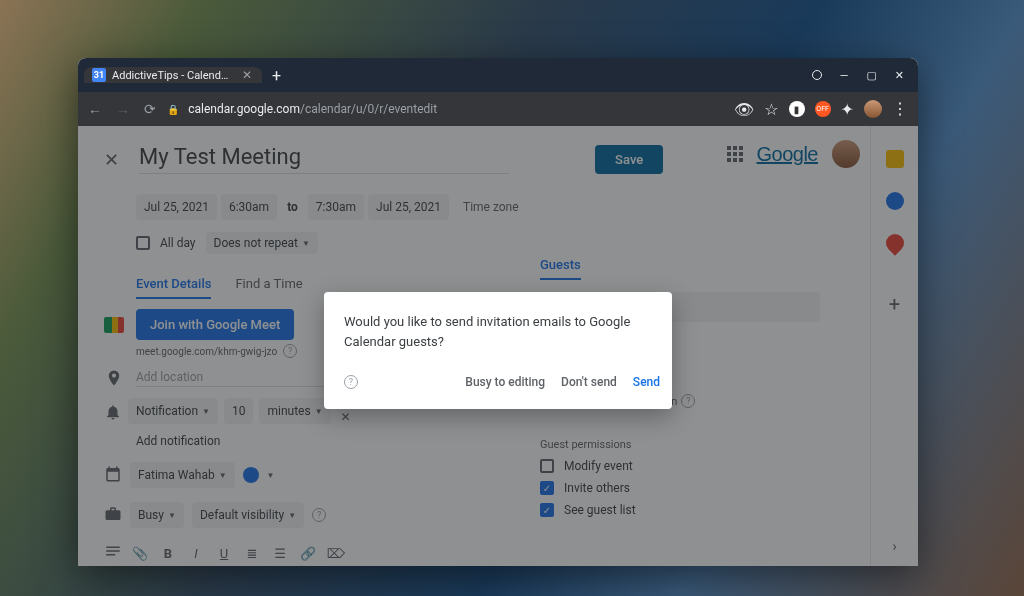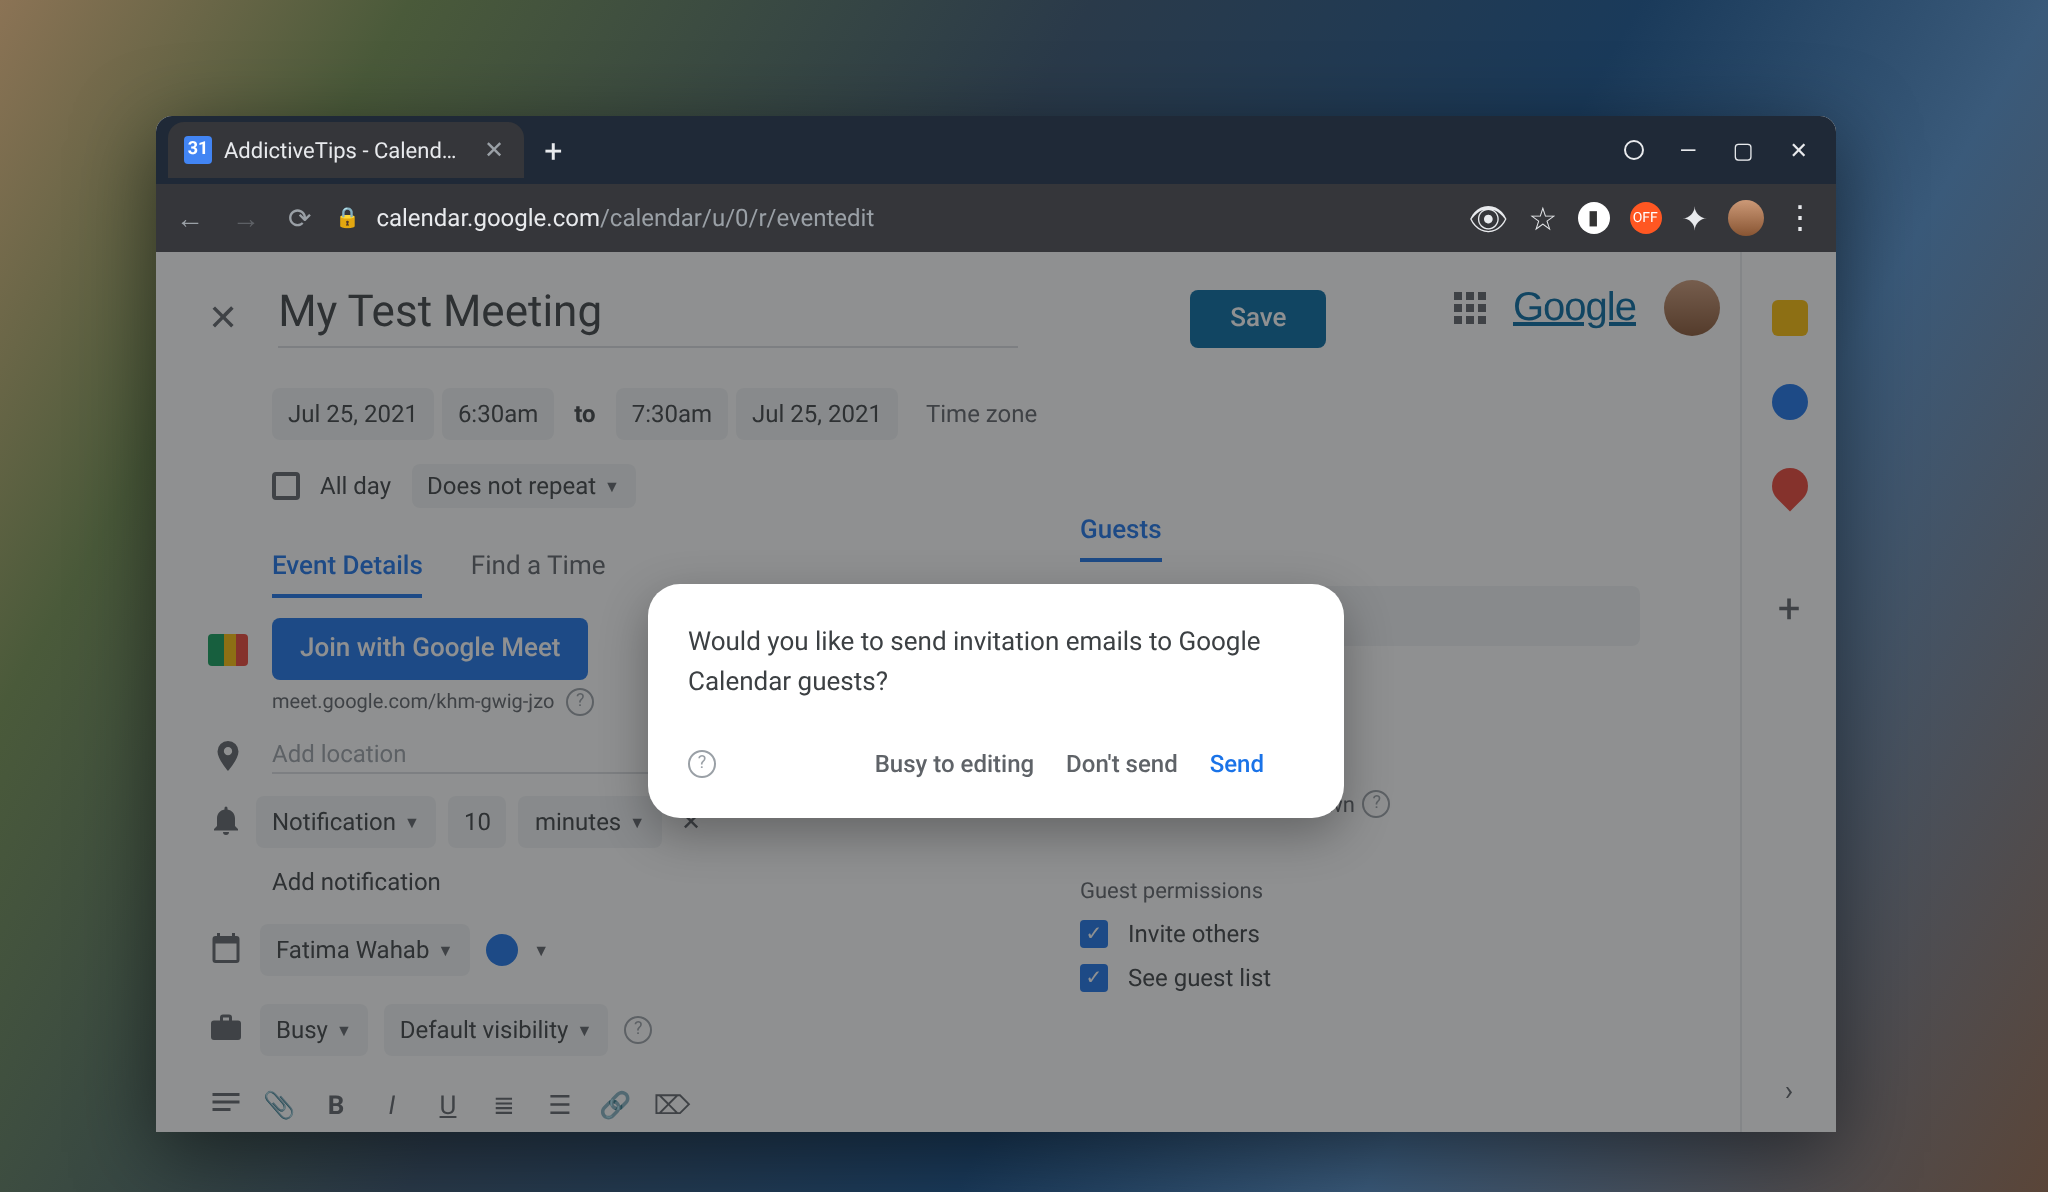--- a/index.html
+++ b/index.html
@@ -7,21 +7,21 @@
   width: 1024px; height: 596px; overflow: hidden;
   background: linear-gradient(120deg, #8b7355 0%, #4a5a3a 15%, #2a3a4a 40%, #1a3a5a 60%, #3a5a7a 75%, #5a4538 100%);
   position: relative;
 }
 .browser-window {
   position: absolute; left: 78px; top: 58px; width: 840px; height: 508px;
   background: #fff; border-radius: 8px 8px 0 0; overflow: hidden;
   box-shadow: 0 10px 40px rgba(0,0,0,0.5);
 }
 .titlebar { height: 34px; background: #1f2937; display: flex; align-items: center; }
-.tab { margin-left: 6px; height: 28px; background: #35363a; border-radius: 8px 8px 0 0; display: flex; align-items: center; padding: 0 10px 0 8px; gap: 6px; min-width: 175px; }
+.tab { margin-left: 6px; height: 16px; background: #35363a; border-radius: 8px 8px 0 0; display: flex; align-items: center; padding: 0 10px 0 8px; gap: 6px; min-width: 175px; }
 .tab-favicon { width: 14px; height: 14px; background: #4285f4; border-radius: 2px; display:flex;align-items:center;justify-content:center;color:#fff;font-size:9px;font-weight:bold; }
 .tab-title { color: #e8eaed; font-size: 11px; max-width: 120px; overflow: hidden; white-space: nowrap; text-overflow: ellipsis; }
 .tab-close { color: #9aa0a6; font-size: 12px; margin-left: 4px; }
 .new-tab { color: #e8eaed; margin-left: 10px; font-size: 16px; }
 .win-controls { margin-left: auto; display: flex; gap: 18px; padding-right: 14px; color: #e8eaed; font-size: 11px; align-items:center; }
 .win-controls .dot { width:10px;height:10px;border:1px solid #e8eaed;border-radius:50%; }
 .win-controls span { cursor: default; }
 .addrbar { height: 34px; background: #35363a; display: flex; align-items: center; padding: 0 10px; gap: 12px; }
 .nav-icons { display: flex; gap: 14px; color: #9aa0a6; font-size: 14px; align-items: center; }
 .url-box { flex: 1; display: flex; align-items: center; gap: 8px; color: #9aa0a6; font-size: 12px; }
@@ -54,21 +54,21 @@
 .tab-item { padding-bottom: 6px; color: #5f6368; }
 .tab-item.active { color: #1a73e8; border-bottom: 2px solid #1a73e8; font-weight: 500; }
 .left-col { width: 400px; }
 .right-col { margin-left: 40px; width: 280px; }
 .field-row { display: flex; align-items: center; gap: 12px; margin: 10px 0 0 4px; font-size: 12px; color: #5f6368; }
 .field-row .icon-slot { width: 20px; height: 20px; display: flex; align-items: center; justify-content: center; color: #5f6368; }
 .meet-btn { background: #1a73e8; color: #fff; border: none; padding: 8px 14px; border-radius: 4px; font-size: 13px; font-weight: 500; }
 .meet-icon { width: 20px; height: 16px; background: linear-gradient(90deg, #0f9d58 40%, #fbbc04 40%, #fbbc04 70%, #ea4335 70%); border-radius: 2px; }
 .meet-link-row { margin: 4px 0 0 36px; font-size: 10px; color: #5f6368; display: flex; align-items: center; gap: 6px; }
 .loc-input { border-bottom: 1px solid #dadce0; padding-bottom: 2px; flex: 1; color: #9aa0a6; }
-.notif-row { display: flex; align-items: center; gap: 6px; margin: 10px 0 0 4px; font-size: 12px; }
+.notif-row { display: flex; align-items: flex-end; gap: 6px; margin: 10px 0 0 4px; font-size: 12px; }
 .sel { background: #f1f3f4; padding: 6px 8px; border-radius: 4px; color: #3c4043; display: flex; align-items: center; gap: 4px; }
 .add-notif { margin: 10px 0 0 36px; font-size: 12px; color: #3c4043; }
 .cal-row { display: flex; align-items: center; gap: 8px; margin: 14px 0 0 4px; font-size: 12px; }
 .cal-dot { width: 16px; height: 16px; border-radius: 50%; background: #1a73e8; }
 .fmt-row { display: flex; align-items: center; gap: 8px; margin: 14px 0 0 4px; color: #5f6368; }
 .fmt-row .ico { width: 20px; text-align: center; font-size: 13px; }
 .guests-header { color: #1a73e8; font-size: 13px; font-weight: 500; border-bottom: 2px solid #1a73e8; display: inline-block; padding-bottom: 6px; }
 .guest-input { margin-top: 12px; background: #f1f3f4; height: 30px; border-radius: 4px; width: 100%; }
 .guest-list { margin-top: 22px; font-size: 12px; color: #3c4043; }
 .guest-item { display: flex; align-items: center; gap: 8px; margin: 6px 0; }
@@ -83,21 +83,21 @@
 .sidepanel .sico { width: 18px; height: 18px; border-radius: 3px; }
 .sidepanel .keep { background: #fbbc04; }
 .sidepanel .tasks { background: #1a73e8; border-radius: 50%; }
 .sidepanel .maps { background: #ea4335; border-radius: 50% 50% 50% 0; transform: rotate(-45deg); }
 .sidepanel .plus { color: #5f6368; font-size: 20px; margin-top: 16px; }
 .sidepanel .chev { position: absolute; bottom: 12px; color: #5f6368; font-size: 14px; }
 .q-circle { width: 14px; height: 14px; border: 1.5px solid #9aa0a6; border-radius: 50%; display: inline-flex; align-items: center; justify-content: center; font-size: 9px; color: #9aa0a6; }
 
 
 .overlay { position: absolute; inset: 0; background: rgba(32,33,36,0.5); display: flex; align-items: flex-start; justify-content: center; padding-top: 166px; }
-.dialog { width: 348px; background: #fff; border-radius: 16px; padding: 20px 32px 14px 20px; box-shadow: 0 8px 24px rgba(0,0,0,0.3); }
+.dialog { width: 348px; background: #fff; border-radius: 4px; padding: 20px 4px 14px 20px; box-shadow: 0 8px 24px rgba(0,0,0,0.3); }
 .dialog-text { font-size: 13px; color: #3c4043; line-height: 1.5; }
 .dialog-actions { margin-top: 18px; display: flex; align-items: center; }
 .dialog-actions .help { margin-right: auto; }
 .dialog-actions button { background: none; border: none; font-size: 12px; font-weight: 500; padding: 6px 8px; color: #5f6368; cursor: pointer; }
 .dialog-actions button.primary { color: #1a73e8; }
 svg.ico20 { width: 18px; height: 18px; fill: #5f6368; }
 </style>
 </head>
 <body>
 
@@ -279,20 +279,24 @@
               <div class="guest-avatar"></div>
               <span>fatima wahab *</span>
             </div>
           </div>
           <div class="star-note">
             <span>* Calendar cannot be shown</span>
             <span class="q-circle">?</span>
           </div>
           <div class="perm-header">Guest permissions</div>
           <div class="perm-row">
+            <span class="perm-chk unchecked"></span>
+            <span>Modify event</span>
+          </div>
+          <div class="perm-row">
             <span class="perm-chk checked">✓</span>
             <span>Invite others</span>
           </div>
           <div class="perm-row">
             <span class="perm-chk checked">✓</span>
             <span>See guest list</span>
           </div>
         </div>
       </div>
     </div>

